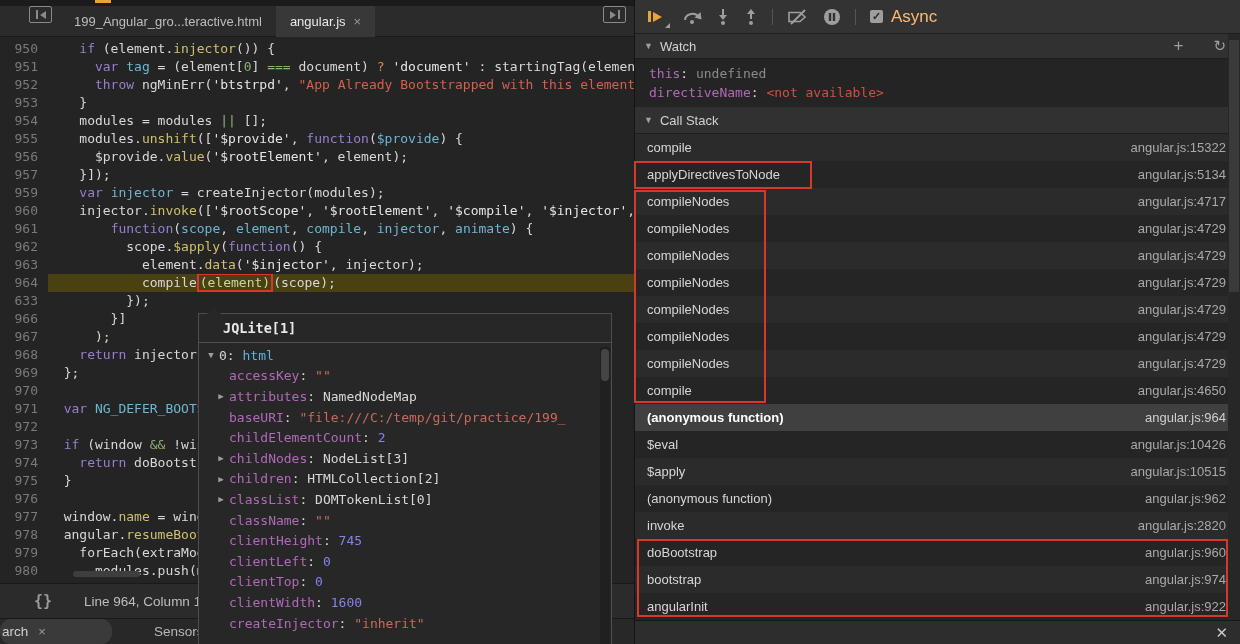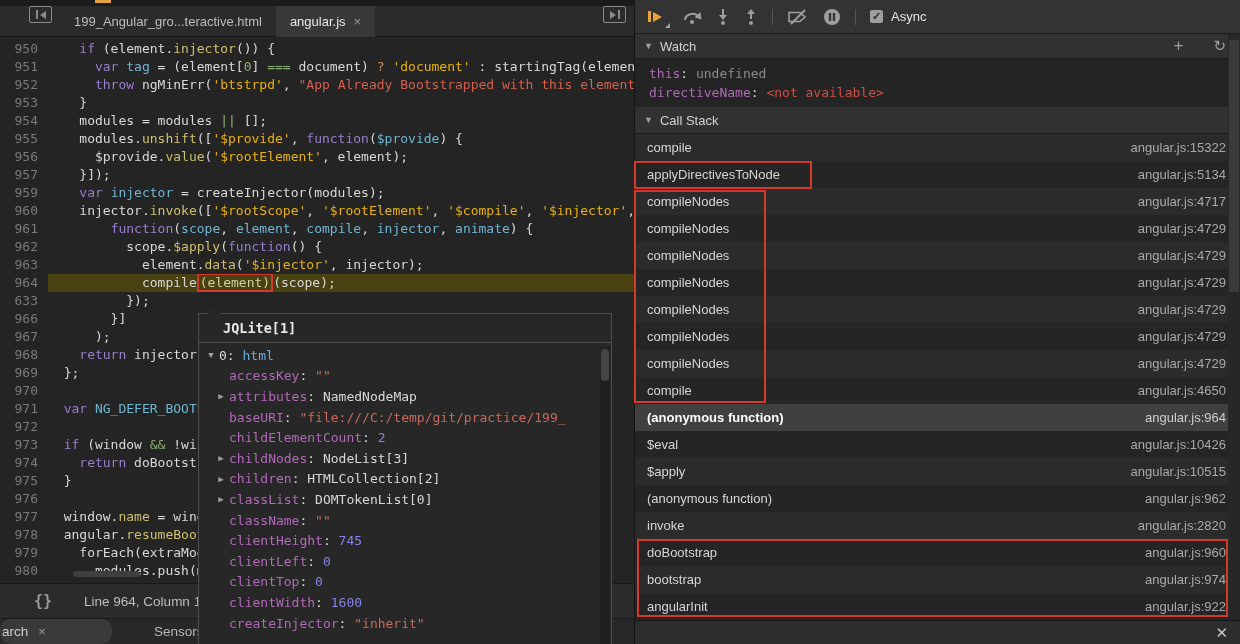--- a/index.html
+++ b/index.html
@@ -25,21 +25,21 @@
   #tab-spacer { flex:1; }
 
   
   #editor { position:absolute; left:0; top:37px; width:634px; height:546px; overflow:hidden; background:#242424; }
   #code-lines { padding-top:3px; }
   .code-line { height:18px; line-height:18px; display:flex; font-size:13px; font-family:"DejaVu Sans Mono",monospace; white-space:pre; }
   .ln { width:48px; flex:none; text-align:right; color:#7a7a7a; padding-right:10px; }
   .code { flex:1; color:#d8d8d8; overflow:hidden; }
   .code-line.hl .code { background:#4a4113; }
   .tk-kw  { color:#9a7ece; }
-  .tk-str { color:#eab308; }
+  .tk-str { color:#e5e5e5; }
   .tk-str2{ color:#d4604d; }
   .tk-meth{ color:#cfc06c; }
   .tk-var { color:#6fb6d2; }
   .tk-op  { color:#8cb372; }
   .tk-num { color:#8cb372; }
   .tk-q   { color:#cf8f56; }
   .tk-boxed { border:2px solid #d5392c; padding:0 1px; color:#cdd69a; }
   #hscroll-frag { position:absolute; left:73px; top:534px; width:67px; height:6px; background:#3e3e3e; border-radius:3px; }
 
   
@@ -80,21 +80,21 @@
   #rtoolbar { position:absolute; left:0; top:0; width:100%; height:34px; background:#333333;
               border-bottom:1px solid #1d1d1d; display:flex; align-items:center; gap:14px; padding-left:13px; }
   .tb-sep { width:1px; height:16px; background:#555; }
   #resume { position:relative; display:flex; align-items:center; gap:2px; width:20px; height:16px; }
   #resume .rbar { width:3px; height:11px; background:#e8a33d; }
   #resume .rtri { width:0; height:0; border-top:5.5px solid transparent; border-bottom:5.5px solid transparent; border-left:9px solid #e8a33d; }
   #resume .rdrop { position:absolute; right:-2px; bottom:-3px; width:0; height:0;
                    border-left:5px solid transparent; border-bottom:5px solid #9e9e9e; }
   .async-box { width:13px; height:13px; background:#9e9e9e; border-radius:2px; color:#2e2e2e;
                font-size:11px; font-weight:bold; line-height:13px; text-align:center; }
-  .async-label { font-size:13px; color:#e5e5e5; margin-left:-6px; }
+  .async-label { font-size:17px; color:#fdba74; margin-left:-6px; }
 
   .sec-header { position:absolute; left:0; width:100%; background:#313131; border-bottom:1px solid #1c1c1c;
                 display:flex; align-items:center; font-size:13px; color:#d2d2d2; }
   .sec-arrow { font-size:9px; color:#a0a0a0; margin:0 7px 0 9px; }
   #watch-header { top:34px; height:25px; }
   #watch-spacer { flex:1; }
   #watch-add { font-size:17px; color:#9e9e9e; margin-right:30px; }
   #watch-refresh { font-size:15px; color:#9e9e9e; margin-right:14px; }
   #watch-rows { position:absolute; left:0; top:59px; width:100%; height:48px; padding-top:5px; }
   .w-row { height:19px; line-height:19px; padding-left:14px; font-family:"DejaVu Sans Mono",monospace; font-size:13px; white-space:pre; }

